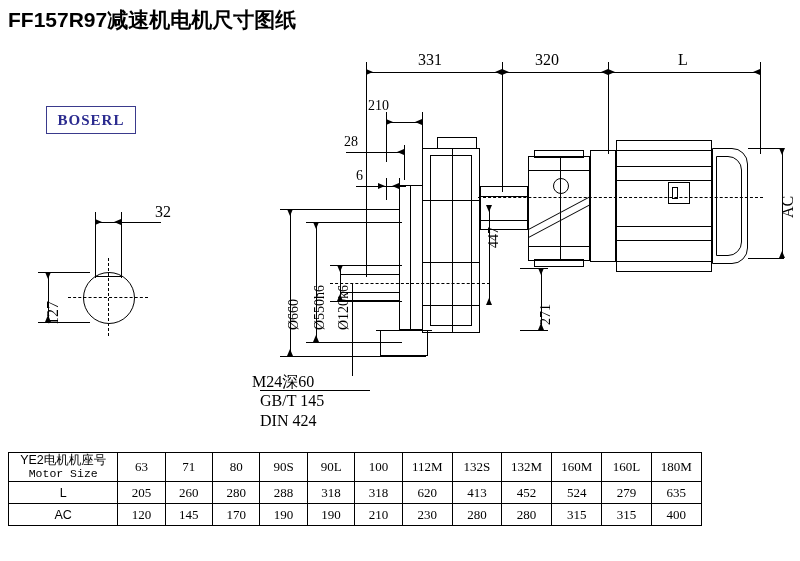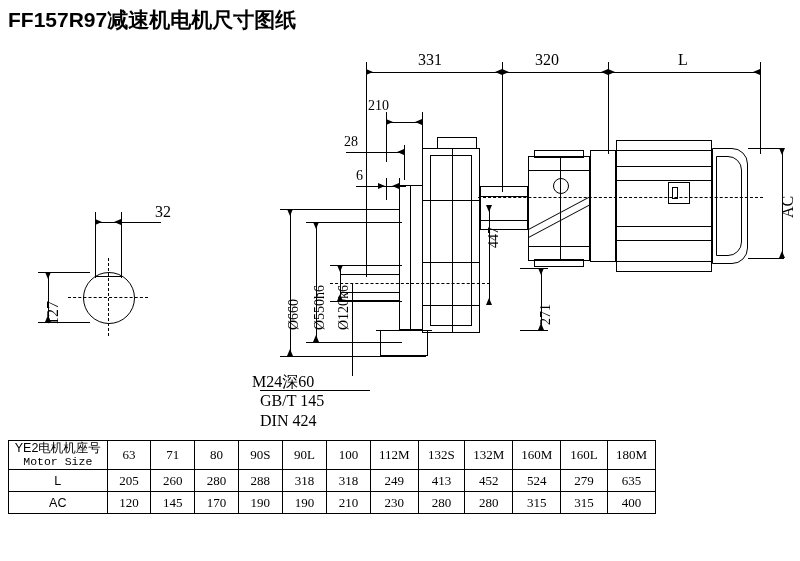--- a/index.html
+++ b/index.html
@@ -4,21 +4,21 @@
 <style>
   html,body{margin:0;padding:0;}
   body{
     width:800px;height:561px;
     background:#ffffff;
     font-family:"Liberation Serif", serif;
     color:#000;
     position:relative;
     overflow:hidden;
   }
-  #stage{position:relative;width:656px;height:561px;}
+  #stage{position:relative;width:656px;height:561px;padding-left:46px;}
 
   .title{
     position:absolute;left:8px;top:6px;
     font-family:"Liberation Sans", sans-serif;
     font-weight:bold;font-size:21px;letter-spacing:0px;
     white-space:nowrap;
   }
 
   .logo-box{
     position:absolute;left:46px;top:106px;
@@ -46,21 +46,21 @@
 
   
   .ar{position:absolute;width:0;height:0;}
   .ar.l{border-top:3px solid transparent;border-bottom:3px solid transparent;border-right:7px solid #000;}
   .ar.r{border-top:3px solid transparent;border-bottom:3px solid transparent;border-left:7px solid #000;}
   .ar.u{border-left:3px solid transparent;border-right:3px solid transparent;border-bottom:7px solid #000;}
   .ar.d{border-left:3px solid transparent;border-right:3px solid transparent;border-top:7px solid #000;}
 
   
   table.spec{
-    position:absolute;left:8px;top:440px;
+    position:absolute;left:8px;top:452px;
     border-collapse:collapse;
     font-family:"Liberation Serif", serif;
     font-size:13px;
   }
   table.spec td,table.spec th{
     border:1px solid #000;
     text-align:center;
     padding:1px 2px;
     height:19px;
     font-weight:normal;
@@ -74,20 +74,23 @@
   .hdr-two{line-height:1.05;font-size:12.5px;}
   .hdr-two small{font-family:"Liberation Mono", monospace;font-size:11.5px;letter-spacing:0px;}
 </style>
 </head>
 <body>
 
 <div id="stage">
 
   <div class="title">FF157R97减速机电机尺寸图纸</div>
 
+  <div class="logo-box">
+    <span>BOSERL</span>
+  </div>
 
   <div style="position:absolute;left:83px;top:272px;width:50px;height:50px;border:1.5px solid #000;border-radius:50%;"></div>
 
   <div class="hl" style="left:95px;top:276px;width:26px;"></div>
 
   <div class="vl dashv" style="left:108px;top:258px;height:78px;"></div>
 
   <div class="hl dash" style="left:68px;top:297px;width:80px;"></div>
 
   <div class="vl" style="left:95px;top:212px;height:66px;"></div>
@@ -266,21 +269,21 @@
         <td class="col">180M</td>
       </tr>
       <tr>
         <td class="rowhdr">L</td>
         <td class="col">205</td>
         <td class="col">260</td>
         <td class="col">280</td>
         <td class="col">288</td>
         <td class="col">318</td>
         <td class="col">318</td>
-        <td class="col">249</td>
+        <td class="col">620</td>
         <td class="col">413</td>
         <td class="col">452</td>
         <td class="col">524</td>
         <td class="col">279</td>
         <td class="col">635</td>
       </tr>
       <tr>
         <td class="rowhdr">AC</td>
         <td class="col">120</td>
         <td class="col">145</td>

